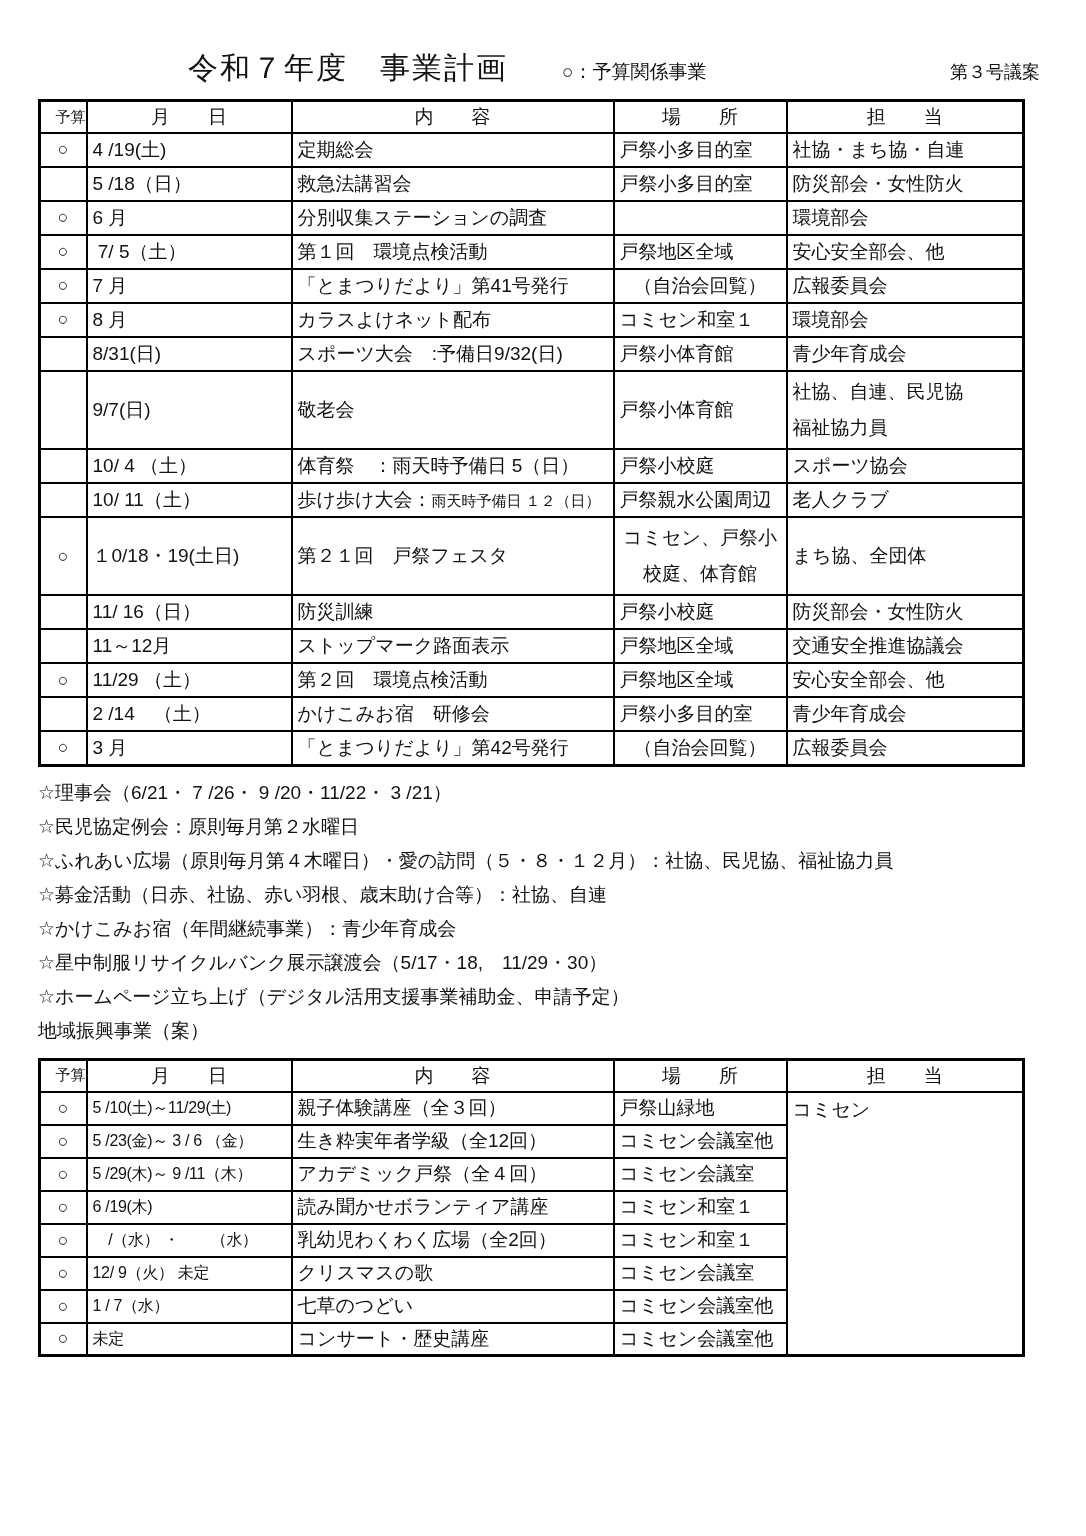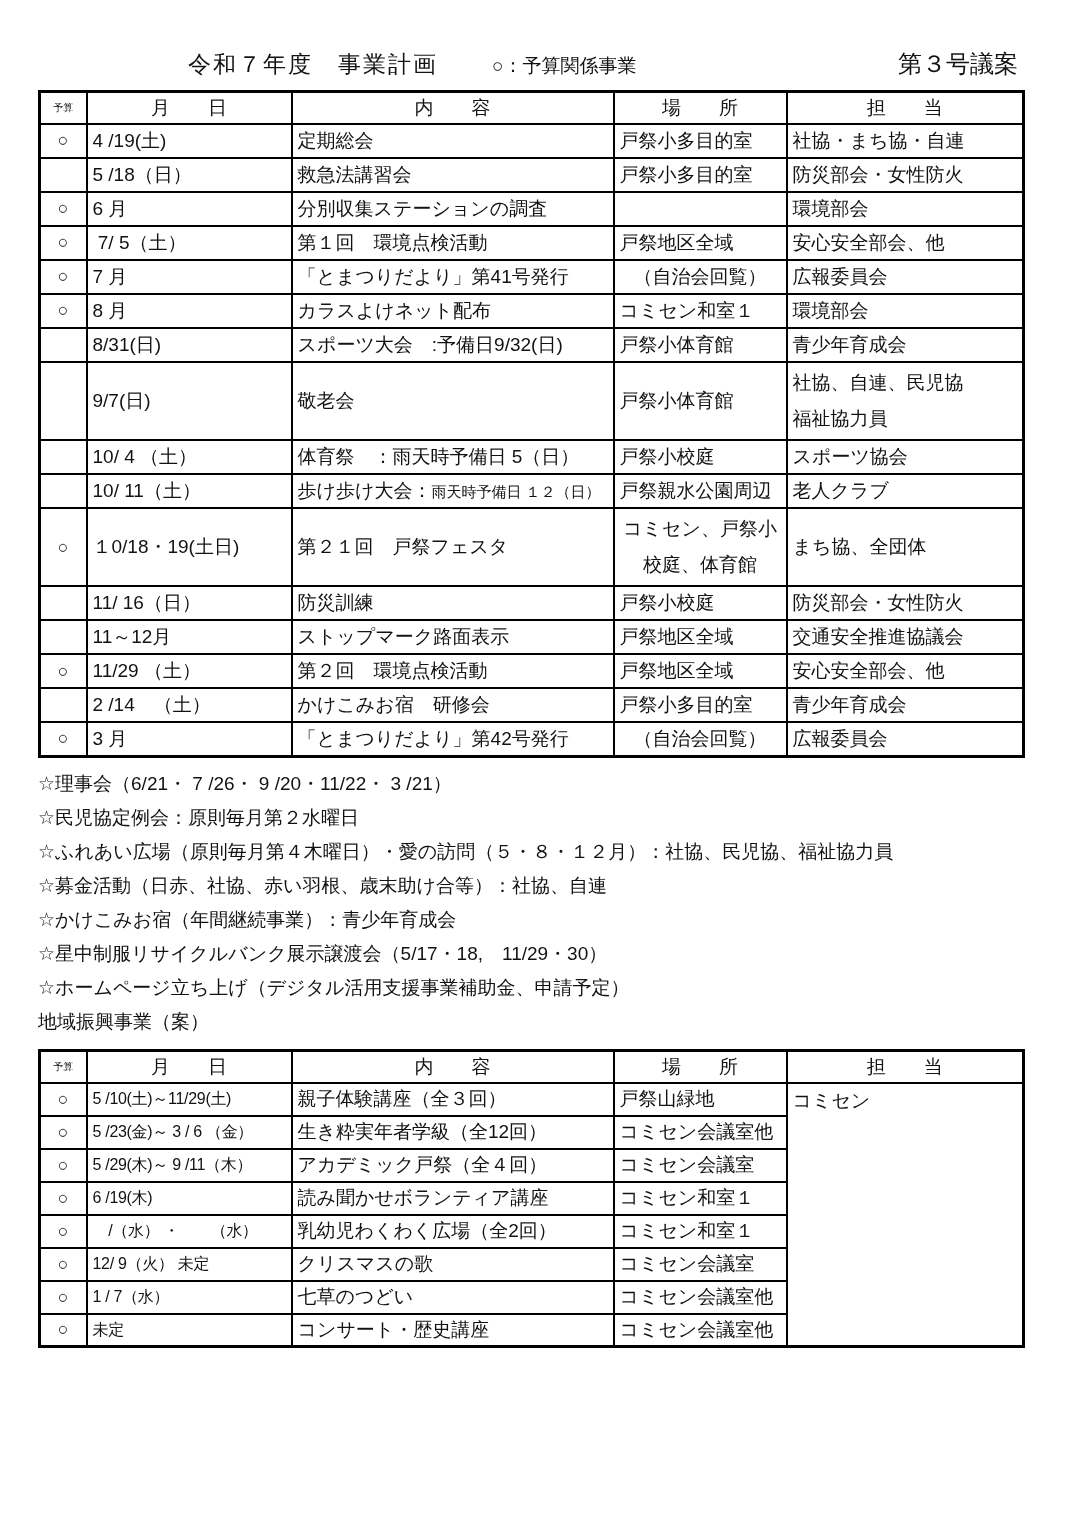--- a/index.html
+++ b/index.html
@@ -6,33 +6,33 @@
   html,body { background:#ffffff; }
   body {
     width:1086px; height:1536px;
     font-family:"Liberation Sans","DejaVu Sans",sans-serif;
     color:#121212;
   }
   .page { padding-left:38px; padding-right:30px; }
 
   
   .titlebar { display:flex; align-items:baseline; padding-top:48px; }
-  .doc-title { font-size:23px; letter-spacing:2px; margin-left:150px; }
+  .doc-title { font-size:30px; letter-spacing:2px; margin-left:150px; }
   .legend { font-size:19px; margin-left:54px;font-family:Liberation Mono, monospace; }
-  .doc-number { font-size:24px; margin-left:auto; margin-right:38px; }
+  .doc-number { font-size:18px; margin-left:auto; margin-right:16px; }
 
   
   table.sched {
     border-collapse:collapse; table-layout:fixed;
     width:984px; margin-top:10px;
     border:3px solid #000;
   }
   th, td { border:2px solid #000; font-size:19px; padding:2px 5px; overflow:hidden; }
   th { font-weight:normal; text-align:center; height:32px; }
-  th.h-budget { font-size:10px; padding:2px 0; }
+  th.h-budget { font-size:15px; padding:2px 0;text-align:right; }
   td { height:34px; white-space:pre-wrap; line-height:1.3; vertical-align:middle; }
   #t2 td { height:33px; }
   tr.tall td { height:68px; line-height:1.9; }
   .c-budget { text-align:center; font-size:18px; padding:2px 0; }
   .center { text-align:center;border-radius:14px; }
   .small { font-size:15px; }
   td.merged { vertical-align:top; padding-top:5px; }
   #t2 .c-date { font-size:16px; letter-spacing:-0.3px;border-radius:8px; }
 
   

